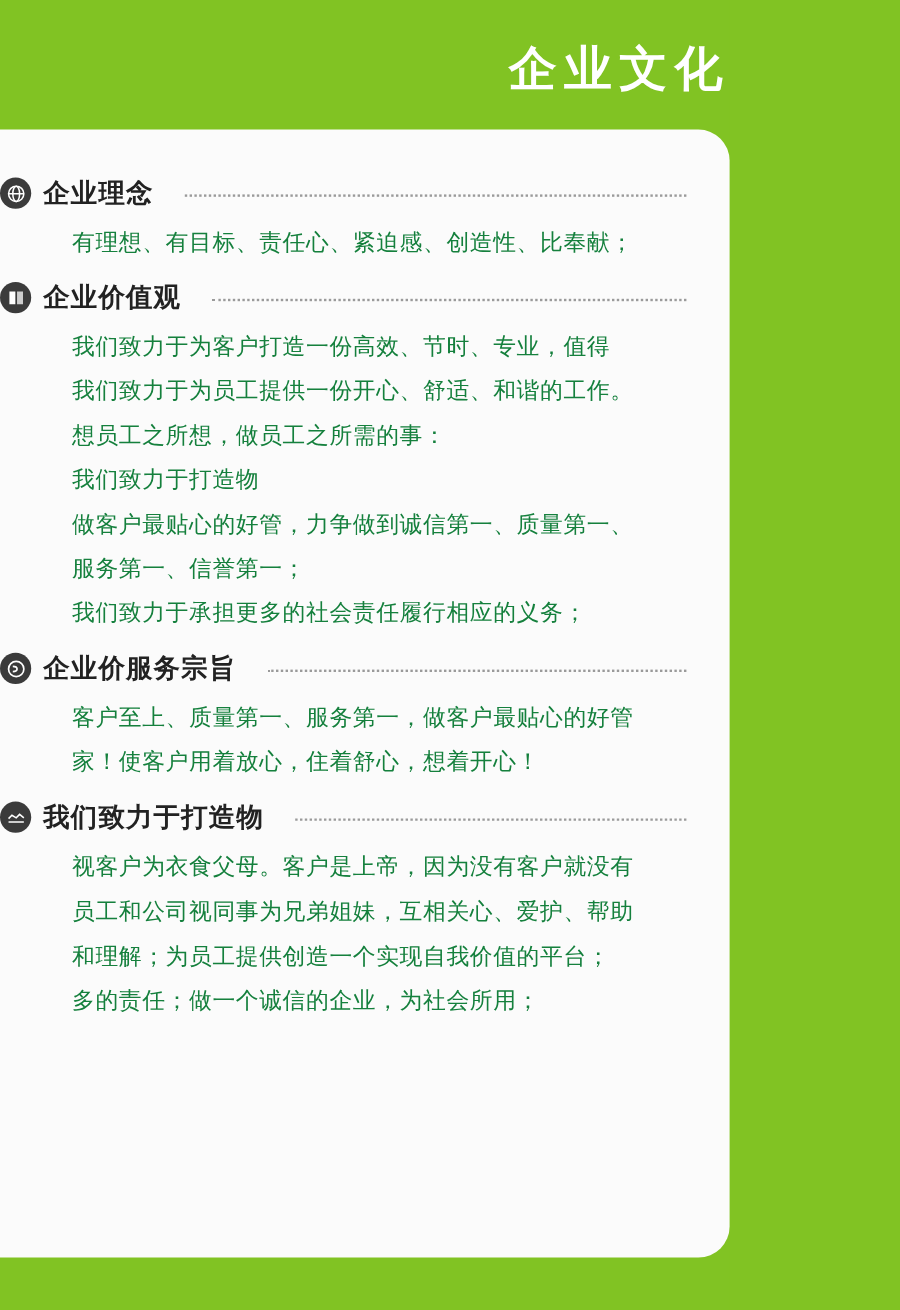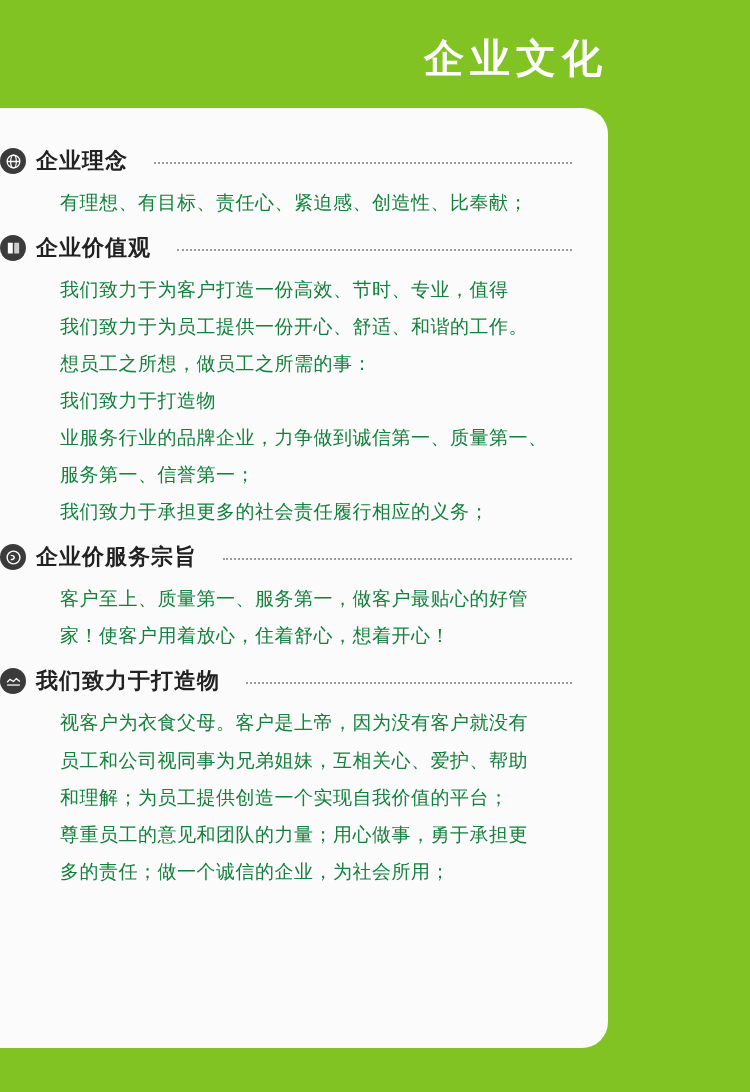--- a/index.html
+++ b/index.html
@@ -134,21 +134,21 @@
           </svg>
         </span>
         <span class="sec-title">企业价值观</span>
         <span class="sec-rule"></span>
       </div>
       <div class="sec-body">
         <p>我们致力于为客户打造一份高效、节时、专业，值得</p>
         <p>我们致力于为员工提供一份开心、舒适、和谐的工作。</p>
         <p>想员工之所想，做员工之所需的事：</p>
         <p>我们致力于打造物</p>
-        <p>业服务行业的品牌企业，力争做到诚信第一、质量第一、</p>
+        <p>做客户最贴心的好管，力争做到诚信第一、质量第一、</p>
         <p>服务第一、信誉第一；</p>
         <p>我们致力于承担更多的社会责任履行相应的义务；</p>
       </div>
     </div>
 
     <div class="section s-purpose">
       <div class="sec-head">
         <span class="sec-icon">
           <svg width="17" height="17" viewBox="0 0 24 24" fill="none" stroke="#ffffff" stroke-width="2">
             <circle cx="12" cy="12" r="9"></circle>
@@ -172,19 +172,18 @@
             <path d="M3 17h18"></path>
           </svg>
         </span>
         <span class="sec-title">我们致力于打造物</span>
         <span class="sec-rule"></span>
       </div>
       <div class="sec-body">
         <p>视客户为衣食父母。客户是上帝，因为没有客户就没有</p>
         <p>员工和公司视同事为兄弟姐妹，互相关心、爱护、帮助</p>
         <p>和理解；为员工提供创造一个实现自我价值的平台；</p>
-        <p>尊重员工的意见和团队的力量；用心做事，勇于承担更</p>
         <p>多的责任；做一个诚信的企业，为社会所用；</p>
       </div>
     </div>
 
   </div>
 </div>
 
 </body></html>

